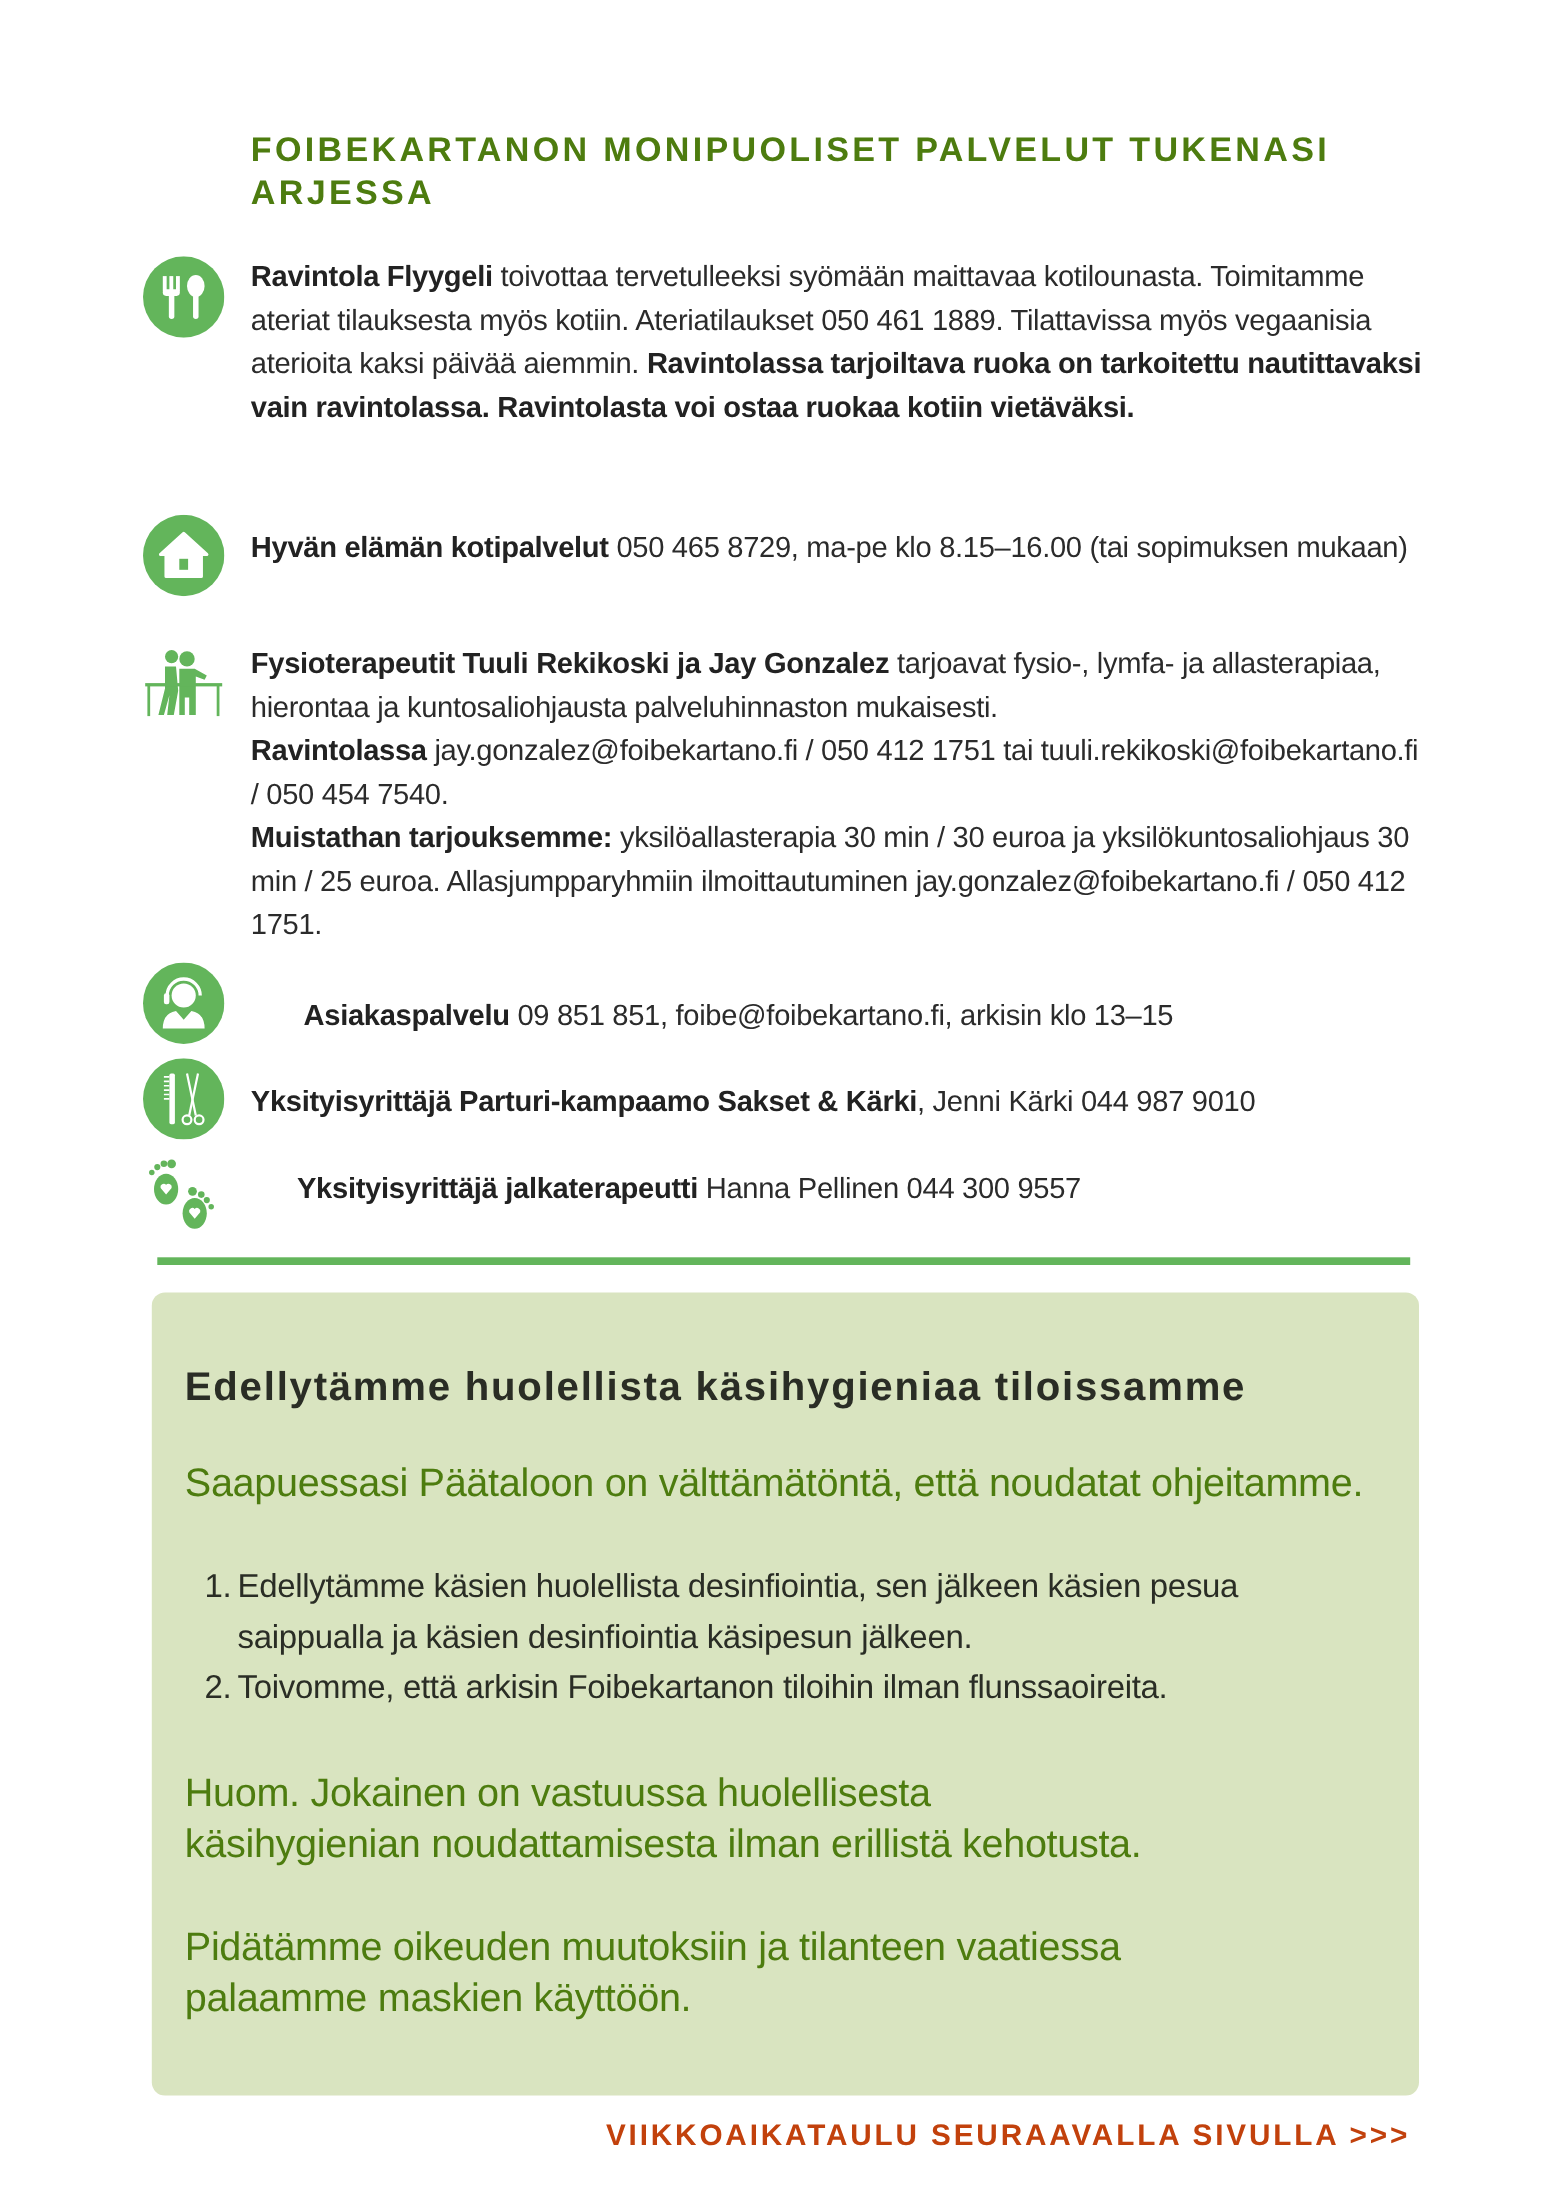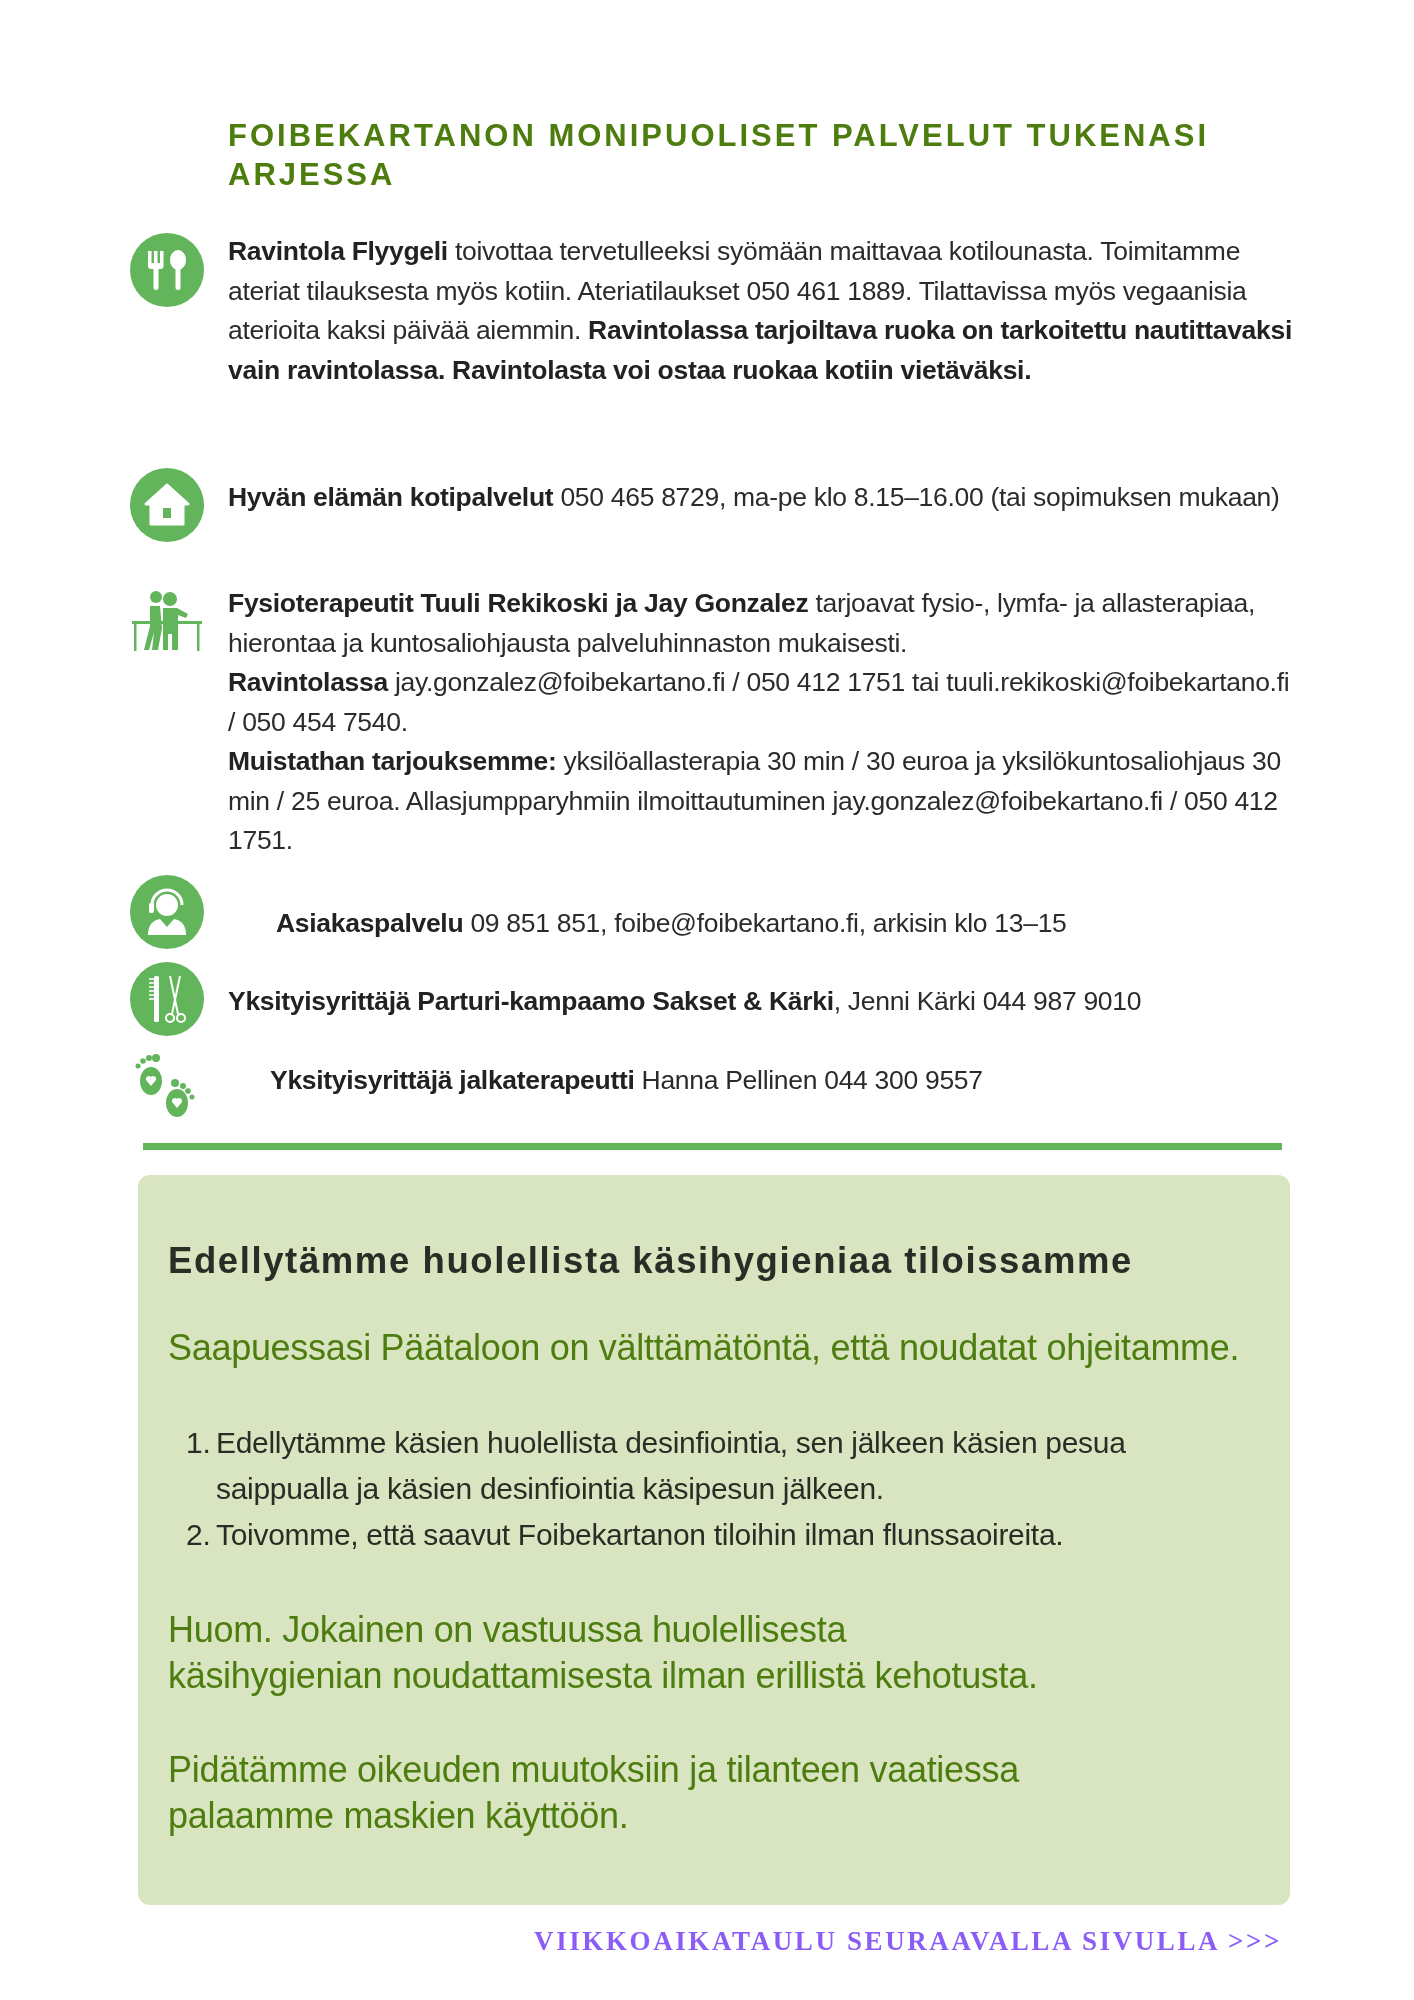--- a/index.html
+++ b/index.html
@@ -16,21 +16,21 @@
   .box { position: absolute; left: 138px; top: 1175px; width: 1152px; height: 730px;
          background: #d9e4c0; border-radius: 12px; }
   .box-title { position: absolute; left: 30px; top: 65px; font-weight: bold; font-size: 36.5px;
                letter-spacing: 1.6px; color: #2a2d25; }
   .box-p { position: absolute; left: 30px; font-size: 36px; line-height: 46px; color: #4d7c0f; width: 1080px; letter-spacing: -0.3px; }
   .box-list { position: absolute; left: 48px; top: 245px; width: 1060px; margin: 0; padding: 0; list-style: none;
               font-size: 30px; line-height: 46px; color: #2a2d25; letter-spacing: -0.3px; }
   .box-list li { position: relative; padding-left: 30px; }
   .box-list .num { position: absolute; left: 0; top: 0; }
   .footer { position: absolute; right: 132px; top: 1926px; font-weight: bold; font-size: 27px;
-            letter-spacing: 2.6px; color: #8b5cf6; font-family: Liberation Serif, serif; }
+            letter-spacing: 2.6px; color: #c2410c; }
 </style>
 </head>
 <body>
 
 <h1 class="title" style="margin:0;">FOIBEKARTANON MONIPUOLISET PALVELUT TUKENASI ARJESSA</h1>
 
 <svg class="icon" style="top:233px;" viewBox="0 0 74 74">
   <circle cx="37" cy="37" r="37" fill="#63b55b"></circle>
   <rect x="18" y="18" width="3.5" height="14" fill="#fff"></rect>
   <rect x="24" y="18" width="3.5" height="14" fill="#fff"></rect>
@@ -121,19 +121,19 @@
   <b>Yksityisyrittäjä jalkaterapeutti</b><span> Hanna Pellinen 044 300 9557</span>
 </div>
 
 <div class="rule"></div>
 
 <div class="box">
   <div class="box-title">Edellytämme huolellista käsihygieniaa tiloissamme</div>
   <div class="box-p" style="top:150px;">Saapuessasi Päätaloon on välttämätöntä, että noudatat ohjeitamme.</div>
   <ul class="box-list">
     <li><span class="num">1.</span><span>Edellytämme käsien huolellista desinfiointia, sen jälkeen käsien pesua saippualla ja käsien desinfiointia käsipesun jälkeen.</span></li>
-    <li><span class="num">2.</span><span>Toivomme, että saavut Foibekartanon tiloihin ilman flunssaoireita.</span></li>
+    <li><span class="num">2.</span><span>Toivomme, että arkisin Foibekartanon tiloihin ilman flunssaoireita.</span></li>
   </ul>
   <div class="box-p" style="top:572px; width:1000px;">Pidätämme oikeuden muutoksiin ja tilanteen vaatiessa palaamme maskien käyttöön.</div>
   <div class="box-p" style="top:432px; width:900px;">Huom. Jokainen on vastuussa huolellisesta käsihygienian noudattamisesta ilman erillistä kehotusta.</div>
 </div>
 
 <div class="footer">VIIKKOAIKATAULU SEURAAVALLA SIVULLA &gt;&gt;&gt;</div>
 
 </body></html>

